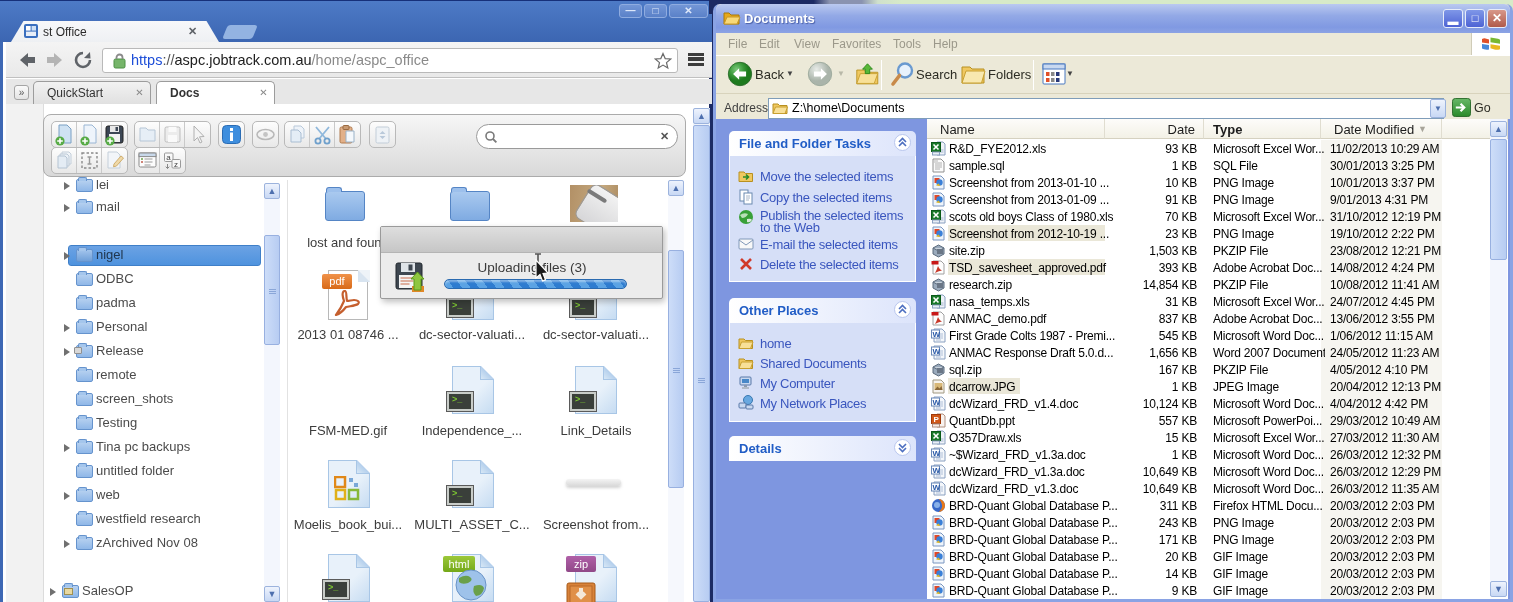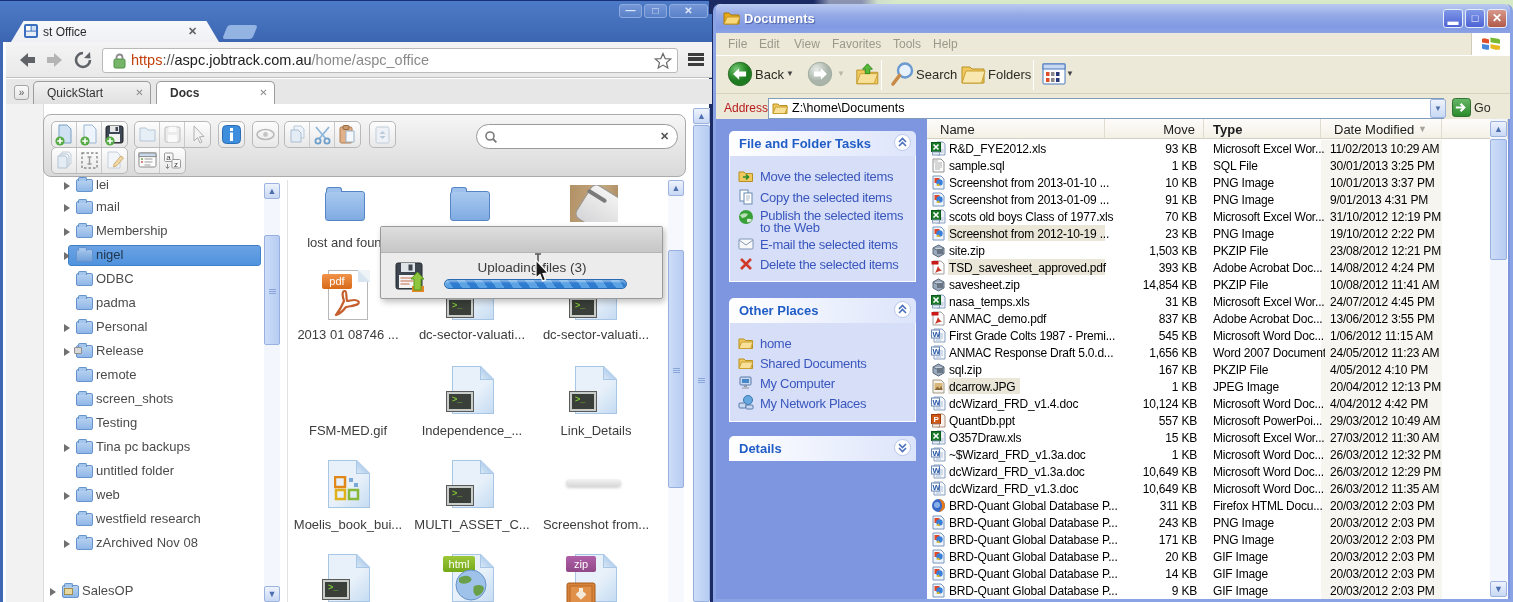--- a/index.html
+++ b/index.html
@@ -87,21 +87,21 @@
       </svg>
 <svg class="a" style="left:66px;top:7px" width="22" height="22" viewBox="0 0 22 22">
         <path d="M11 4 A 7 7 0 1 0 18 11" stroke="#5f6368" stroke-width="2.6" fill="none"></path>
         <path d="M18 3 L18.5 9.5 L12 9 Z" fill="#5f6368"></path>
       </svg>
 <div id="omni" class="a">
 <svg class="a" style="left:9px;top:4px" width="15" height="16" viewBox="0 0 15 16">
           <rect x="2" y="6" width="11" height="9" rx="1.5" fill="#76b56a" stroke="#4c9045"></rect>
           <path d="M4.5 6 V4.5 A3 3 0 0 1 10.5 4.5 V6" stroke="#8a8a8a" stroke-width="1.8" fill="none"></path>
         </svg>
-<div class="a" style="left:28px;top:3px;font-size:14.5px;color:#202020;white-space:nowrap;"><span style="color:#c2410c">https</span><span style="color:#555">://</span><span>aspc.jobtrack.com.au</span><span style="color:#8a8a8a">/home/aspc_office</span></div>
+<div class="a" style="left:28px;top:3px;font-size:14.5px;color:#202020;white-space:nowrap;"><span style="color:#1d4ed8">https</span><span style="color:#555">://</span><span>aspc.jobtrack.com.au</span><span style="color:#8a8a8a">/home/aspc_office</span></div>
 <svg class="a" style="left:551px;top:3px" width="18" height="18" viewBox="0 0 18 18">
           <path d="M9 1.5 L11.2 6.6 L16.7 7 L12.5 10.6 L13.8 16 L9 13.1 L4.2 16 L5.5 10.6 L1.3 7 L6.8 6.6 Z" fill="none" stroke="#6b6b6b" stroke-width="1.2"></path>
         </svg>
 </div>
 <div class="a" style="left:682px;top:11px;width:16px;height:13px;border-top:3.4px solid #3c3c3c;border-bottom:3.4px solid #3c3c3c;">
         <div style="margin-top:1.4px;height:3.4px;background:#3c3c3c;"></div>
       </div>
 </div>
 <div id="tabstrip" class="a">
 <div class="a" style="left:8px;top:6px;width:15px;height:15px;border:1px solid #a5a5a5;border-radius:3px;background:linear-gradient(#fafafa,#e4e4e4);color:#555;font-size:10px;line-height:13px;text-align:center;">»</div>
@@ -227,25 +227,20 @@
 <div class="a" style="left:281px;top:76px;width:1px;height:422px;background:#e2e2e2;"></div>
 <div class="a treerow" style="top:70px;">
         <div class="tri" style="left:17px;"></div>
         <div class="fold" style="left:29px;"></div>
         <div class="a" style="left:49px;top:3px;">lei</div>
       </div>
 <div class="a treerow" style="top:92px;">
         <div class="tri" style="left:17px;"></div>
         <div class="fold" style="left:29px;"></div>
         <div class="a" style="left:49px;top:3px;">mail</div>
-      </div>
-<div class="a treerow" style="top:116px;">
-        <div class="tri" style="left:17px;"></div>
-        <div class="fold" style="left:29px;"></div>
-        <div class="a" style="left:49px;top:3px;">Membership</div>
       </div>
 <div class="a treerow" style="top:140px;">
         <div class="a" style="left:21px;top:1px;width:193px;height:21px;border-radius:3px;background:linear-gradient(#6ba2e4,#4f93de);border:1px solid #3f7fc8;"></div>
         <div class="tri" style="left:17px;"></div>
         <div class="fold" style="left:29px;background:linear-gradient(#a2c4ec,#6f9fd8);"></div>
         <div class="a" style="left:49px;top:3px;color:#20364e;">nigel</div>
       </div>
 <div class="a treerow" style="top:164px;">
         <div class="fold" style="left:29px;"></div>
         <div class="a" style="left:49px;top:3px;">ODBC</div>
@@ -475,21 +470,21 @@
         <rect x="4" y="9" width="3.5" height="4" fill="#e05028"></rect>
         <rect x="4" y="15" width="3.5" height="4" fill="#e05028"></rect>
         <rect x="9" y="9" width="3.5" height="4" fill="#888"></rect>
         <rect x="9" y="15" width="3.5" height="4" fill="#888"></rect>
         <rect x="14" y="9" width="3.5" height="4" fill="#283878"></rect>
         <rect x="14" y="15" width="3.5" height="4" fill="#283878"></rect>
       </svg>
 <span class="a" style="left:350px;top:13px;font-size:8px;color:#444;">▼</span>
 </div>
 <div id="xpaddr" class="a">
-<span class="a" style="left:8px;top:6px;color:#b91c1c;font-size:12px;">Address</span>
+<span class="a" style="left:8px;top:6px;color:#404040;font-size:12px;">Address</span>
 <div class="a" style="left:52px;top:3px;width:676px;height:21px;background:#fff;border:1px solid #7f9db9;"></div>
 <svg class="a" style="left:56px;top:6px" width="16" height="14" viewBox="0 0 16 14">
         <path d="M1 3 h5 l1.5 1.5 h7.5 v8 h-14 z" fill="#f0c860" stroke="#b89020"></path>
         <path d="M1 12.5 L3.5 6 H15.5 L13 12.5 Z" fill="#f8e098" stroke="#c8a030"></path>
       </svg>
 <span class="a" style="left:76px;top:6px;color:#000;">Z:\home\Documents</span>
 <div class="a" style="left:714px;top:4px;width:16px;height:19px;background:linear-gradient(#eef3fd,#c8d8f4);border:1px solid #9cb3dd;border-radius:2px;color:#4d6fae;font-size:8px;text-align:center;line-height:18px;">▼</div>
 <svg class="a" style="left:736px;top:3px" width="19" height="19" viewBox="0 0 20 20">
         <rect x="0.5" y="0.5" width="19" height="19" rx="3" fill="url(#gg)" stroke="#2a6a2a"></rect>
         <defs>
@@ -575,21 +570,21 @@
             <svg width="15" height="15" viewBox="0 0 15 15" style="position:absolute;left:0;top:0">
               <path d="M4 4 L7.5 7.5 L11 4 M4 8 L7.5 11.5 L11 8" stroke="#4d6fc0" stroke-width="1.6" fill="none"></path>
             </svg>
           </div></div>
 </div>
 <div id="xplist" class="a">
 <div class="a lhead" style="left:0;width:178px;">
           <span style="position:absolute;left:13px;top:3px;">Name</span>
         </div>
 <div class="a lhead" style="left:178px;width:99px;">
-          <span style="position:absolute;right:8px;top:3px;">Move</span>
+          <span style="position:absolute;right:8px;top:3px;">Date</span>
         </div>
 <div class="a lhead" style="left:277px;width:117px;font-weight:bold;">
           <span style="position:absolute;left:9px;top:3px;">Type</span>
         </div>
 <div class="a lhead" style="left:394px;width:121px;">
           <span style="position:absolute;left:13px;top:3px;">Date Modified</span>
           <span style="position:absolute;right:14px;top:5px;font-size:9px;color:#a8a49a;">▼</span>
         </div>
 <div class="a lhead" style="left:515px;width:66px;"></div>
 <div class="a" style="left:394px;top:21px;width:121px;height:459px;background:#f6f5f0;"></div>
@@ -642,21 +637,21 @@
 <span class="a" style="left:403px;top:2px;">9/01/2013 4:31 PM</span>
 </div>
 <div class="a lrow" style="left:0;top:89px;width:581px;">
 <div class="a" style="left:4px;top:1px;width:15px;height:15px;"><svg width="15" height="15" viewBox="0 0 15 15">
               <path d="M6 1 h6 l2 2 v11 h-8z" fill="#eef2f8" stroke="#8aa0c0"></path>
               <path d="M7.5 9h5M7.5 11h5" stroke="#a8b8d0"></path>
               <rect x="0.5" y="1.5" width="9" height="9" fill="#1a7a2a" stroke="#0a5a18"></rect>
               <path d="M2.5 3.5 L7.5 8.5 M7.5 3.5 L2.5 8.5" stroke="#fff" stroke-width="1.6"></path>
               <rect x="1.5" y="11" width="7" height="3" fill="#e8eef6" stroke="#8aa0c0"></rect>
             </svg></div>
-<span class="a" style="left:22px;top:2px;">scots old boys Class of 1977.xls</span>
+<span class="a" style="left:22px;top:2px;">scots old boys Class of 1980.xls</span>
 <span class="a" style="left:178px;top:2px;width:92px;text-align:right;">70 KB</span>
 <span class="a" style="left:286px;top:2px;width:112px;overflow:hidden;display:inline-block;">Microsoft Excel Wor...</span>
 <span class="a" style="left:403px;top:2px;">31/10/2012 12:19 PM</span>
 </div>
 <div class="a lrow" style="left:0;top:106px;width:581px;">
 <div class="a" style="left:21px;top:0px;width:157px;height:16px;background:#eae7d8;"></div>
 <div class="a" style="left:4px;top:1px;width:15px;height:15px;"><svg width="15" height="15" viewBox="0 0 15 15">
               <path d="M2 1 h8 l3 3 v10 h-11z" fill="#eef4fb" stroke="#7a96c0"></path>
               <rect x="3.5" y="3" width="5" height="5" fill="#e04828"></rect>
               <circle cx="8.5" cy="7.5" r="3.2" fill="#3a80d8"></circle>
@@ -689,21 +684,21 @@
 <span class="a" style="left:178px;top:2px;width:92px;text-align:right;">393 KB</span>
 <span class="a" style="left:286px;top:2px;width:112px;overflow:hidden;display:inline-block;">Adobe Acrobat Doc...</span>
 <span class="a" style="left:403px;top:2px;">14/08/2012 4:24 PM</span>
 </div>
 <div class="a lrow" style="left:0;top:157px;width:581px;">
 <div class="a" style="left:4px;top:1px;width:15px;height:15px;"><svg width="15" height="15" viewBox="0 0 15 15">
               <path d="M2 5 L7.5 2 L13 5 L13 11 L7.5 14 L2 11 Z" fill="#9aaabc" stroke="#5a6a7c"></path>
               <path d="M2 5 L7.5 8 L13 5" fill="#c8d2dc" stroke="#5a6a7c"></path>
               <rect x="6" y="6" width="6" height="5" fill="#6a7686"></rect>
             </svg></div>
-<span class="a" style="left:22px;top:2px;">savesheet.zip</span>
+<span class="a" style="left:22px;top:2px;">research.zip</span>
 <span class="a" style="left:178px;top:2px;width:92px;text-align:right;">14,854 KB</span>
 <span class="a" style="left:286px;top:2px;width:112px;overflow:hidden;display:inline-block;">PKZIP File</span>
 <span class="a" style="left:403px;top:2px;">10/08/2012 11:41 AM</span>
 </div>
 <div class="a lrow" style="left:0;top:174px;width:581px;">
 <div class="a" style="left:4px;top:1px;width:15px;height:15px;"><svg width="15" height="15" viewBox="0 0 15 15">
               <path d="M6 1 h6 l2 2 v11 h-8z" fill="#eef2f8" stroke="#8aa0c0"></path>
               <path d="M7.5 9h5M7.5 11h5" stroke="#a8b8d0"></path>
               <rect x="0.5" y="1.5" width="9" height="9" fill="#1a7a2a" stroke="#0a5a18"></rect>
               <path d="M2.5 3.5 L7.5 8.5 M7.5 3.5 L2.5 8.5" stroke="#fff" stroke-width="1.6"></path>

